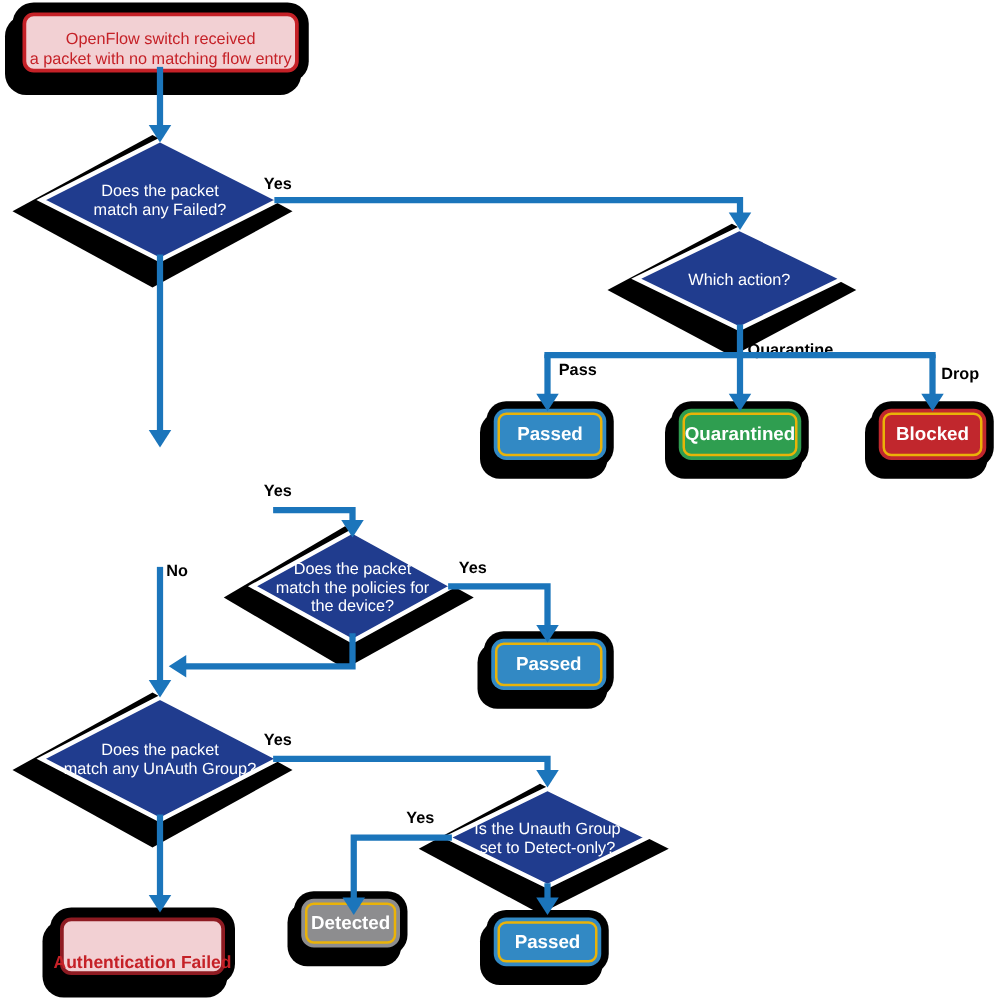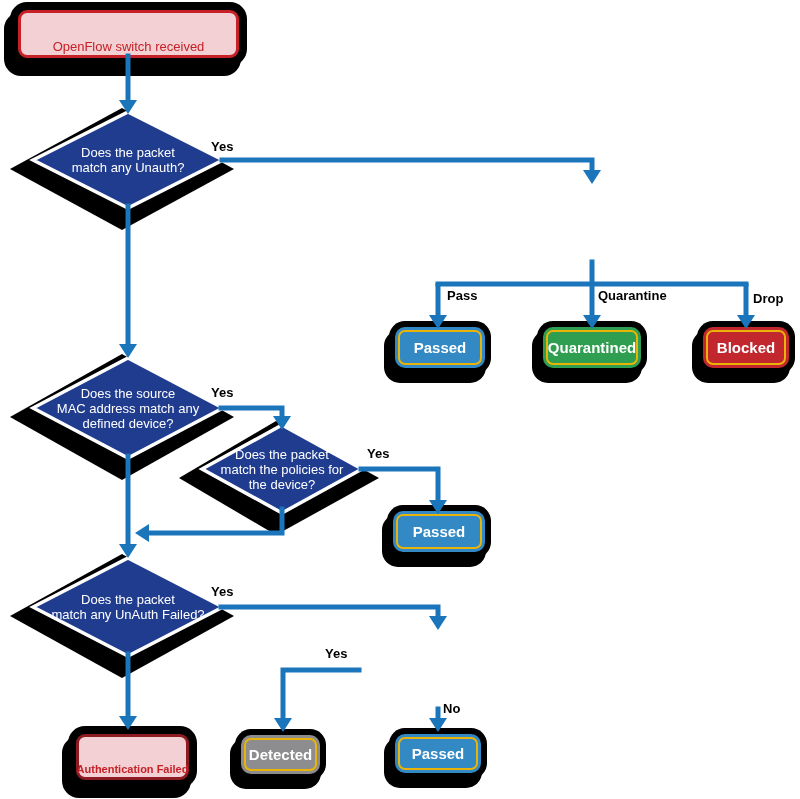--- a/index.html
+++ b/index.html
@@ -65,94 +65,103 @@
 </style>
 </head>
 <body>
 
 <div id="stage">
 
   <div id="edge-labels">
     <span class="elabel" style="left:211px; top:139px">Yes</span>
     <span class="elabel" style="left:133px; top:203px">No</span>
     <span class="elabel" style="left:447px; top:288px">Pass</span>
-    <span class="elabel" style="left:598px; top:288px">Quarantine</span>
+    <span class="elabel" style="left:598px; top:272px">Quarantine</span>
     <span class="elabel" style="left:753px; top:291px">Drop</span>
     <span class="elabel" style="left:211px; top:385px">Yes</span>
     <span class="elabel" style="left:133px; top:449px">No</span>
     <span class="elabel" style="left:367px; top:446px">Yes</span>
     <span class="elabel" style="left:287px; top:504px">No</span>
     <span class="elabel" style="left:211px; top:584px">Yes</span>
     <span class="elabel" style="left:133px; top:649px">No</span>
     <span class="elabel" style="left:325px; top:646px">Yes</span>
     <span class="elabel" style="left:443px; top:701px">No</span>
   </div>
 
   <div id="nodes">
 
     <div class="pinkbox" style="left:18px; top:10px; width:221px; height:48px">
       <span>OpenFlow switch received</span>
+      <span>a packet with no matching flow entry</span>
     </div>
 
     <div class="diamond" style="left:33px; top:112px; width:190px; height:96px">
       <svg width="250" height="144">
         <polygon class="dshadow" points="7,81 119,20 231,81 119,142"></polygon>
         <polygon class="dmain" points="30,72 125,24 220,72 125,120"></polygon>
       </svg>
       <div class="dtext">
         <span>Does the packet</span>
-        <span>match any Unauth?</span>
+        <span>match any Failed?</span>
       </div>
     </div>
 
-
-    <div class="diamond" style="left:33px; top:358px; width:190px; height:100px">
-      <svg width="250" height="148">
-        <polygon class="dshadow" points="7,83 119,20 231,83 119,146"></polygon>
-        <polygon class="dmain" points="30,74 125,24 220,74 125,124"></polygon>
+    <div class="diamond" style="left:509px; top:183px; width:165px; height:80px">
+      <svg width="225" height="128">
+        <polygon class="dshadow" points="7,73 106.5,20 206,73 106.5,126"></polygon>
+        <polygon class="dmain" points="30,64 112.5,24 195,64 112.5,104"></polygon>
       </svg>
       <div class="dtext">
-        <span>Does the source</span>
-        <span>MAC address match any</span>
-        <span>defined device?</span>
+        <span>Which action?</span>
       </div>
     </div>
+
 
     <div class="diamond" style="left:202px; top:425px; width:160px; height:88px">
       <svg width="220" height="136">
         <polygon class="dshadow" points="7,77 104,20 207,77 104,134"></polygon>
         <polygon class="dmain" points="30,68 110,24 190,68 110,112"></polygon>
       </svg>
       <div class="dtext">
         <span>Does the packet</span>
         <span>match the policies for</span>
         <span>the device?</span>
       </div>
     </div>
 
     <div class="diamond" style="left:33px; top:558px; width:190px; height:98px">
       <svg width="250" height="146">
         <polygon class="dshadow" points="7,82 119,20 231,82 119,144"></polygon>
         <polygon class="dmain" points="30,73 125,24 220,73 125,122"></polygon>
       </svg>
       <div class="dtext">
         <span>Does the packet</span>
-        <span>match any UnAuth Failed?</span>
+        <span>match any UnAuth Group?</span>
       </div>
     </div>
 
+    <div class="diamond" style="left:358px; top:631px; width:160px; height:78px">
+      <svg width="220" height="126">
+        <polygon class="dshadow" points="7,72 104,20 207,72 104,124"></polygon>
+        <polygon class="dmain" points="30,63 110,24 190,63 110,102"></polygon>
+      </svg>
+      <div class="dtext">
+        <span>Is the Unauth Group</span>
+        <span>set to Detect-only?</span>
+      </div>
+    </div>
 
     <div class="term term--passed" style="left:398px; top:330px; width:84px; height:35px">Passed</div>
     <div class="term term--blocked" style="left:706px; top:330px; width:80px; height:35px">Blocked</div>
     <div class="term term--quarantined" style="left:546px; top:330px; width:92px; height:35px">Quarantined</div>
     <div class="term term--passed" style="left:396px; top:514px; width:86px; height:35px">Passed</div>
-    <div class="pinkbox pinkbox--auth" style="left:76px; top:734px; width:113px; height:46px; font-size:11px">
+    <div class="pinkbox pinkbox--auth" style="left:48px; top:734px; width:132px; height:46px; font-size:14px">
       <span>Authentication Failed</span>
     </div>
-    <div class="term term--detected" style="left:244px; top:738px; width:73px; height:33px">Detected</div>
+    <div class="term term--detected" style="left:244px; top:722px; width:73px; height:33px">Detected</div>
     <div class="term term--passed" style="left:398px; top:737px; width:80px; height:33px">Passed</div>
   </div>
 
   <svg id="connectors" width="800" height="799" viewBox="0 0 800 799">
     <g fill="none" stroke="var(--line)" stroke-width="5" stroke-linecap="square">
       <path d="M128,56 V100"></path>
       <path d="M222,160 H592 V170"></path>
       <path d="M592,262 V284 M438,284 H746"></path>
       <path d="M438,286 V315"></path>
       <path d="M592,286 V315"></path>

